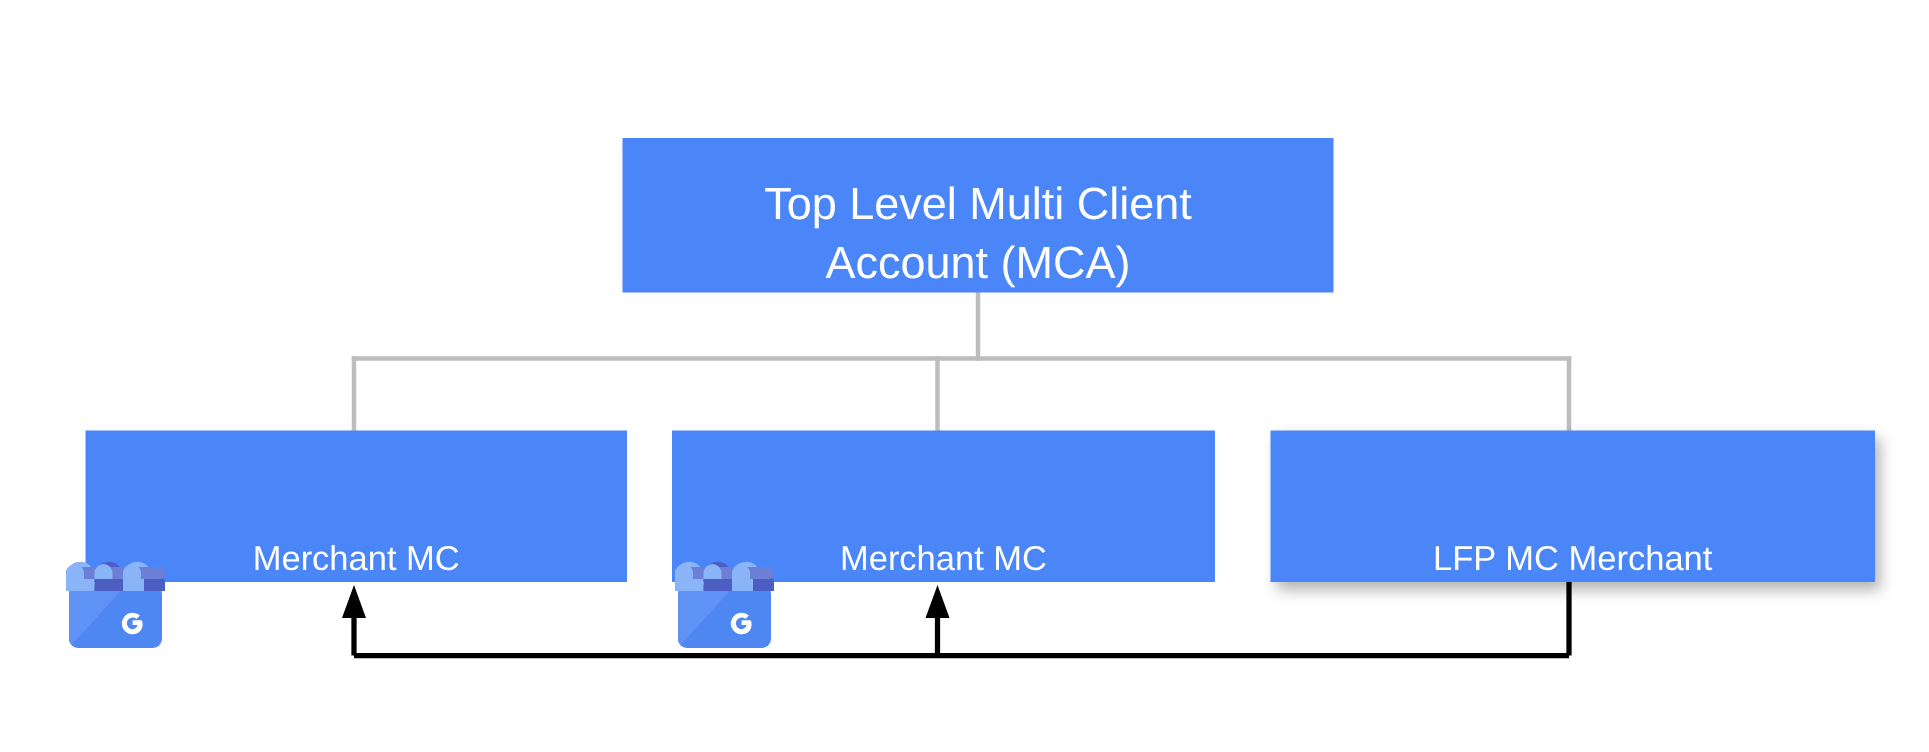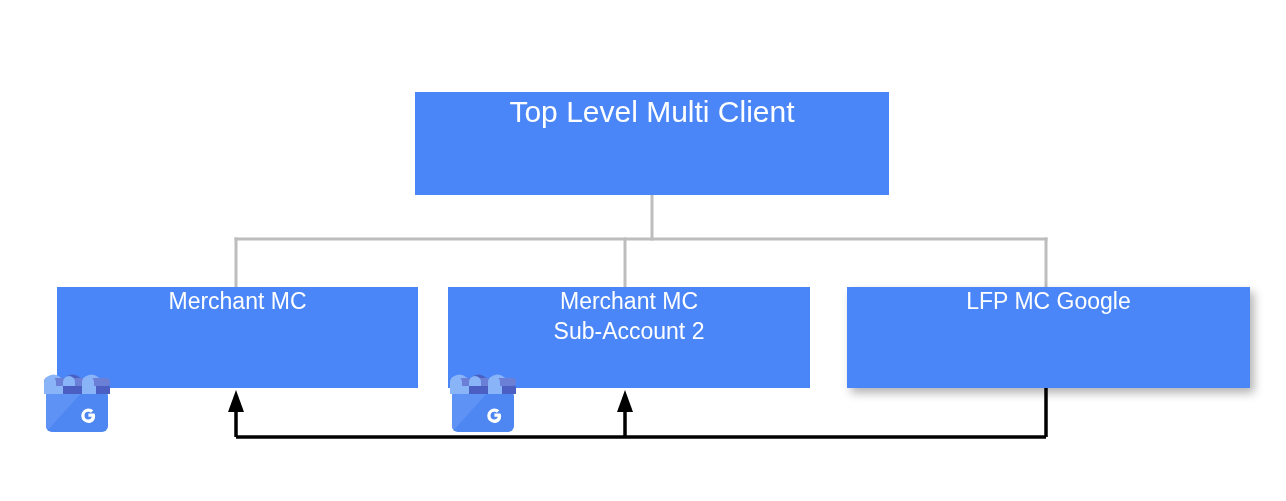--- a/index.html
+++ b/index.html
@@ -26,21 +26,21 @@
     width: 1286px; height: 501px;
   }
 
   
   .box {
     position: absolute;
     box-sizing: border-box;
     background: #4a86f7;
     color: #ffffff;
     display: flex;
-    align-items: flex-start;
+    align-items: flex-end;
     justify-content: center;
     text-align: center;
     line-height: 1.30;
     z-index: 3;
   }
   .box .lines {
     width: 100%;
     padding: 0 10px;
     box-sizing: border-box;
   }
@@ -103,39 +103,39 @@
       <line x1="236" y1="437" x2="236" y2="402"></line>
     </g>
 
     <polygon points="236,390 228,412 244,412" fill="#000000"></polygon>
     <polygon points="625,390 617,412 633,412" fill="#000000"></polygon>
   </svg>
 
   <div class="box" id="box-mca">
     <span class="lines">
       <span class="l1">Top Level Multi Client</span>
+      <span class="l2">Account (MCA)</span>
     </span>
   </div>
 
   <div class="box" id="box-sub1">
     <span class="lines">
       <span class="l1">Merchant MC</span>
     </span>
   </div>
 
   <div class="box" id="box-sub2">
     <span class="lines">
       <span class="l1">Merchant MC</span>
-      <span class="l2">Sub-Account 2</span>
     </span>
   </div>
 
   <div class="box" id="box-lfp">
     <span class="lines">
-      <span class="l1">LFP MC Google</span>
+      <span class="l1">LFP MC Merchant</span>
     </span>
   </div>
 
   <svg class="gbp-icon" id="gbp-icon-1" viewBox="0 0 78 74" xmlns="http://www.w3.org/2000/svg">
     <defs>
       <clipPath id="clipBody1">
           <rect x="8" y="26" width="62" height="42" rx="6" ry="6"></rect>
         </clipPath>
     </defs>
 

